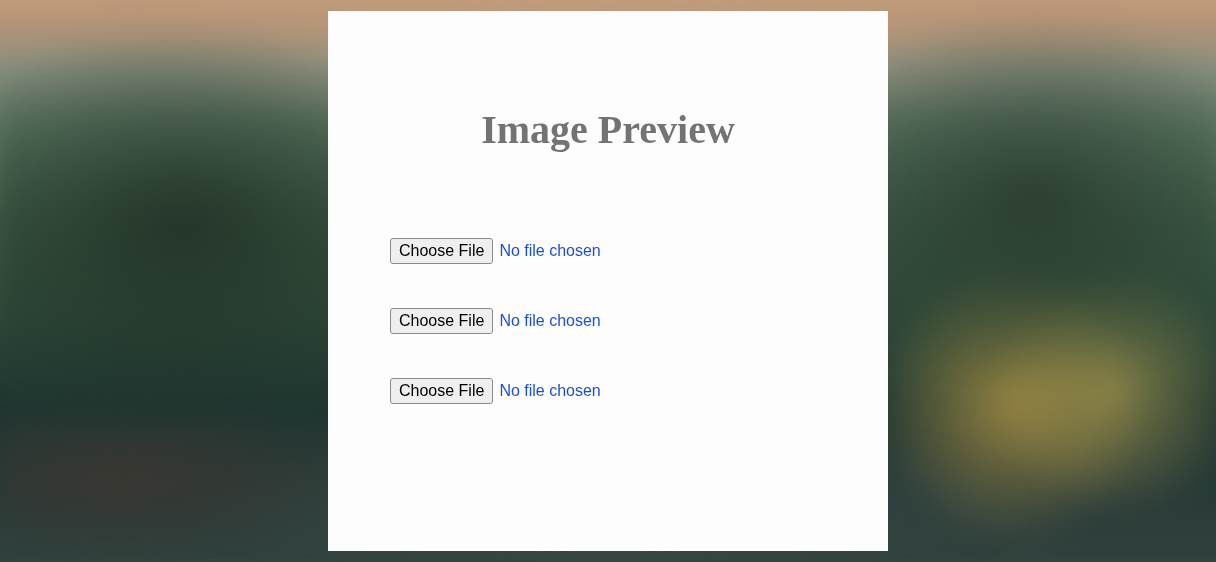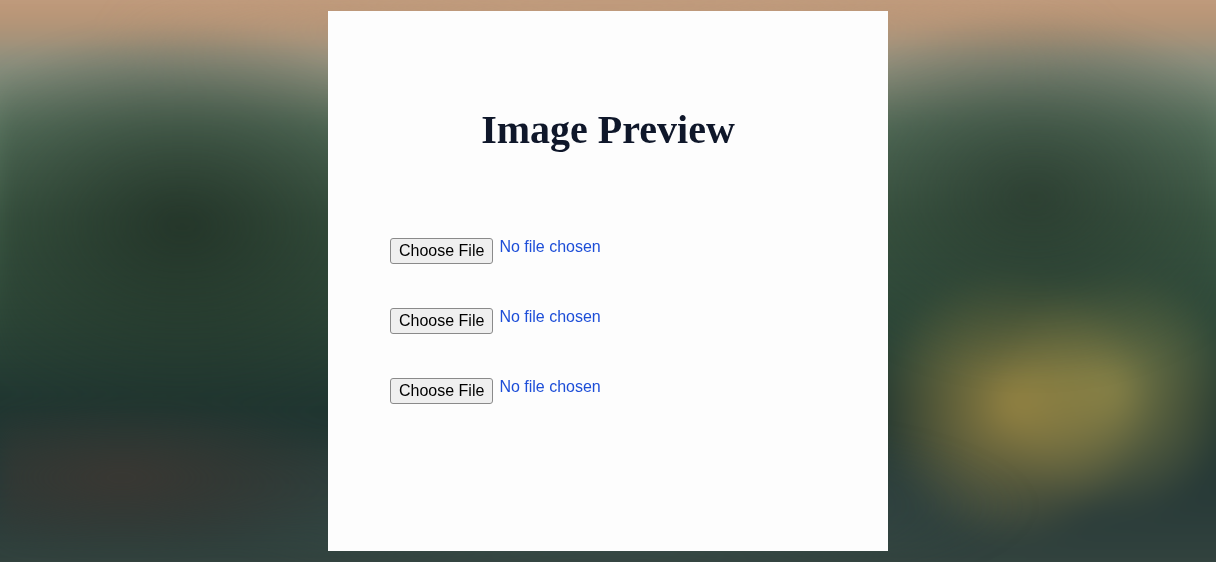--- a/index.html
+++ b/index.html
@@ -65,34 +65,35 @@
       display: flex;
       flex-direction: column;
       align-items: center;
       padding-top: 95px;
     }
 
     .title {
       font-family: Georgia, "Times New Roman", serif;
       font-size: 40px;
       font-weight: bold;
-      color: #0f172a;
+      color: #737373;
       margin-bottom: 85px;
     }
 
     .file-rows {
       display: flex;
       flex-direction: column;
       gap: 44px;
       width: 100%;
       padding-left: 62px;
     }
 
     .file-row {
       display: flex;
+      align-items: center;
       gap: 6px;
     }
 
     .choose-btn {
       font-family: Arial, sans-serif;
       font-size: 16px;
       padding: 3px 8px;
       background: #efefef;
       border: 1px solid #8a8a8a;
       border-radius: 3px;

